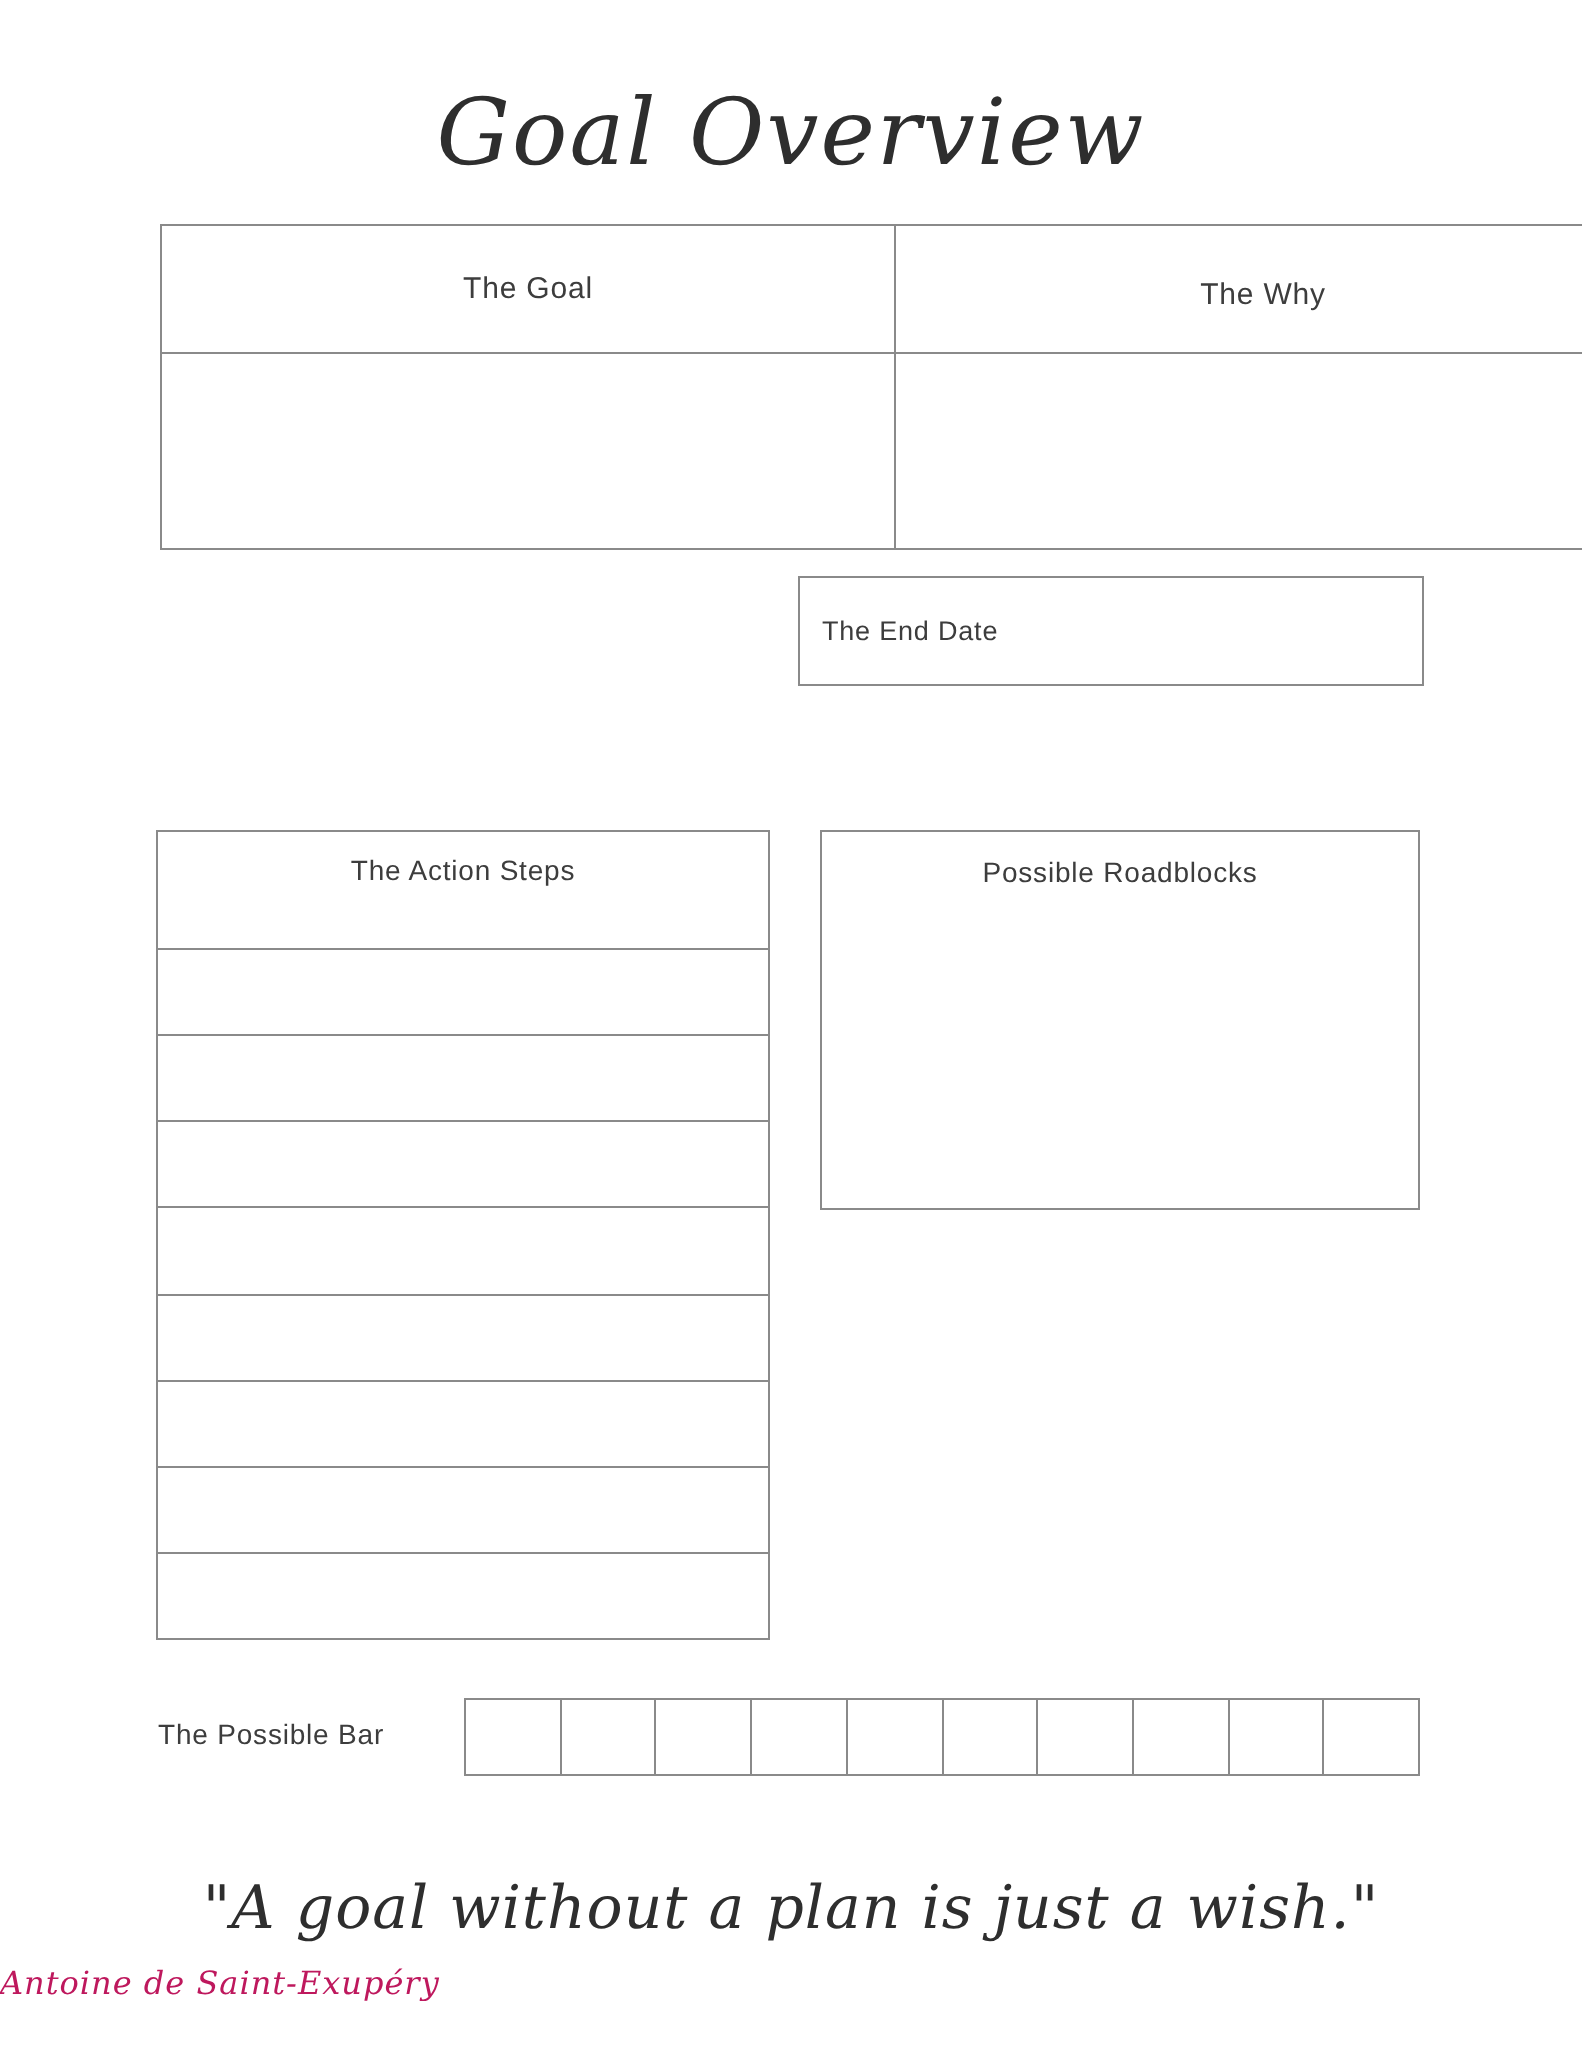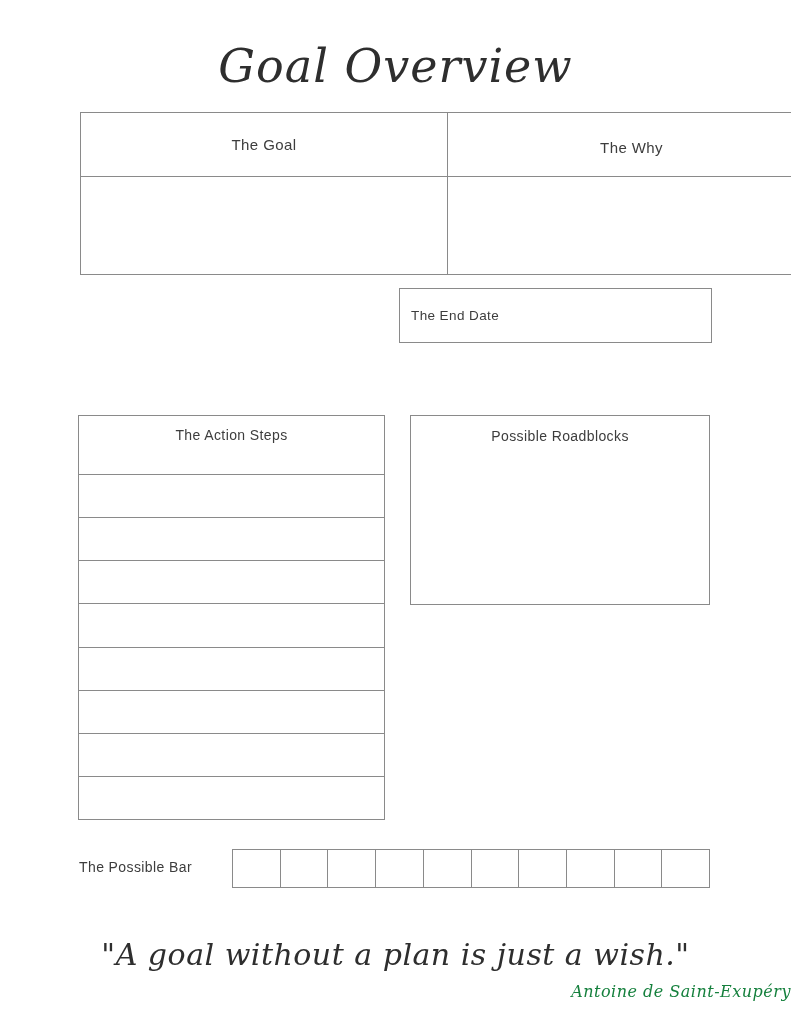--- a/index.html
+++ b/index.html
@@ -113,23 +113,23 @@
     position: absolute;
     top: 932px; left: 0; right: 0;
     text-align: center;
     font-size: 30px;
     line-height: 46px;
     letter-spacing: .5px;
   }
   .attribution {
     position: absolute;
     top: 982px; left: 0; right: 0;
-    text-align: right;
+    text-align: left;
     font-size: 16px;
-    color: #15803d;
+    color: #be185d;
     letter-spacing: .5px;
   }
 </style>
 </head>
 <body>
 
 <div class="page">
 
   <div class="title script">Goal Overview</div>
 

